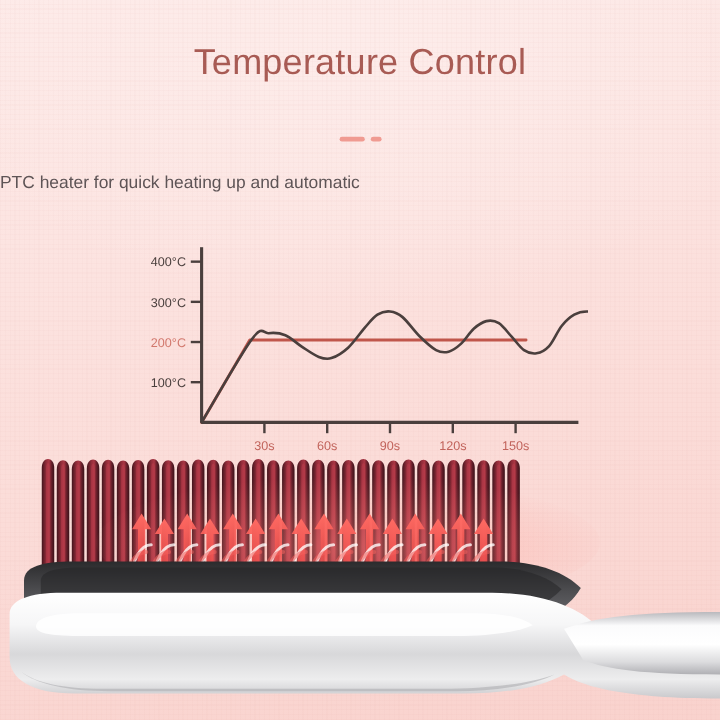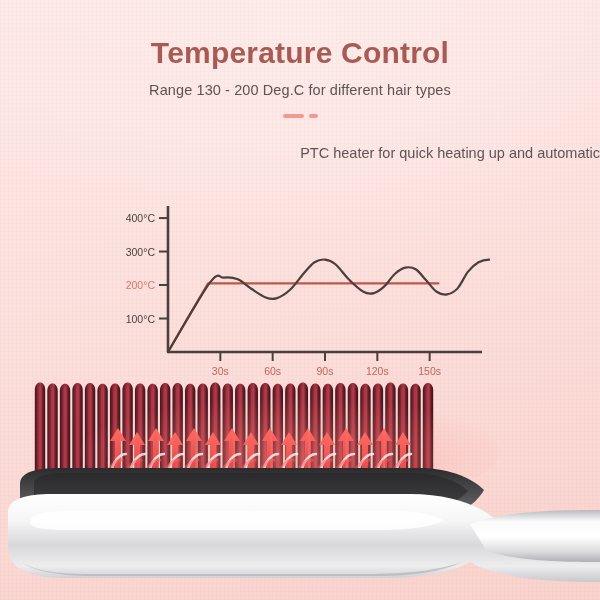--- a/index.html
+++ b/index.html
@@ -18,53 +18,52 @@
   #texture{
     position:absolute;inset:0;pointer-events:none;opacity:.30;
     background-image:
       repeating-linear-gradient(0deg, rgba(222,160,155,.16) 0 1px, rgba(255,255,255,0) 1px 4px),
       repeating-linear-gradient(90deg, rgba(222,160,155,.13) 0 1px, rgba(255,255,255,0) 1px 4px);
   }
 
   
   .title{
     position:absolute;left:0;right:0;top:36px;text-align:center;
-    font-size:30px;font-weight:bold;letter-spacing:.2px;color:#a85b54;
+    font-size:30px;font-weight:normal;letter-spacing:.2px;color:#a85b54;
   }
   .subtitle{
     position:absolute;left:0;right:0;top:82px;text-align:center;
     font-size:14.5px;color:#5d5354;letter-spacing:.1px;
   }
   .divider{
     position:absolute;left:0;right:0;top:114px;
     display:flex;justify-content:center;align-items:center;gap:5px;
   }
   .dash-long{width:21px;height:4px;border-radius:2px;background:#f09b92;}
   .dash-short{width:9px;height:4px;border-radius:2px;background:#f09b92;}
   .lead{
-    position:absolute;left:0;right:0;top:144px;text-align:right;
+    position:absolute;left:0;right:0;top:144px;text-align:left;
     font-size:14.5px;line-height:19px;color:#5e5456;
   }
 
   
   #chart{position:absolute;left:110px;top:200px;width:380px;height:180px;}
   #chart svg{display:block;}
 
   
   #product{position:absolute;left:0;top:372px;width:600px;height:228px;}
   #product svg{display:block;}
 </style>
 </head>
 <body>
 
 <div id="page">
   <div id="texture"></div>
 
   <div class="title">Temperature Control</div>
-  <div class="subtitle">Range 130 - 200 Deg.C for different hair types</div>
 
   <div class="divider">
     <span class="dash-long"></span>
     <span class="dash-short"></span>
   </div>
 
   <div class="lead">
     <div>PTC heater for quick heating up and automatic</div>
   </div>
 

